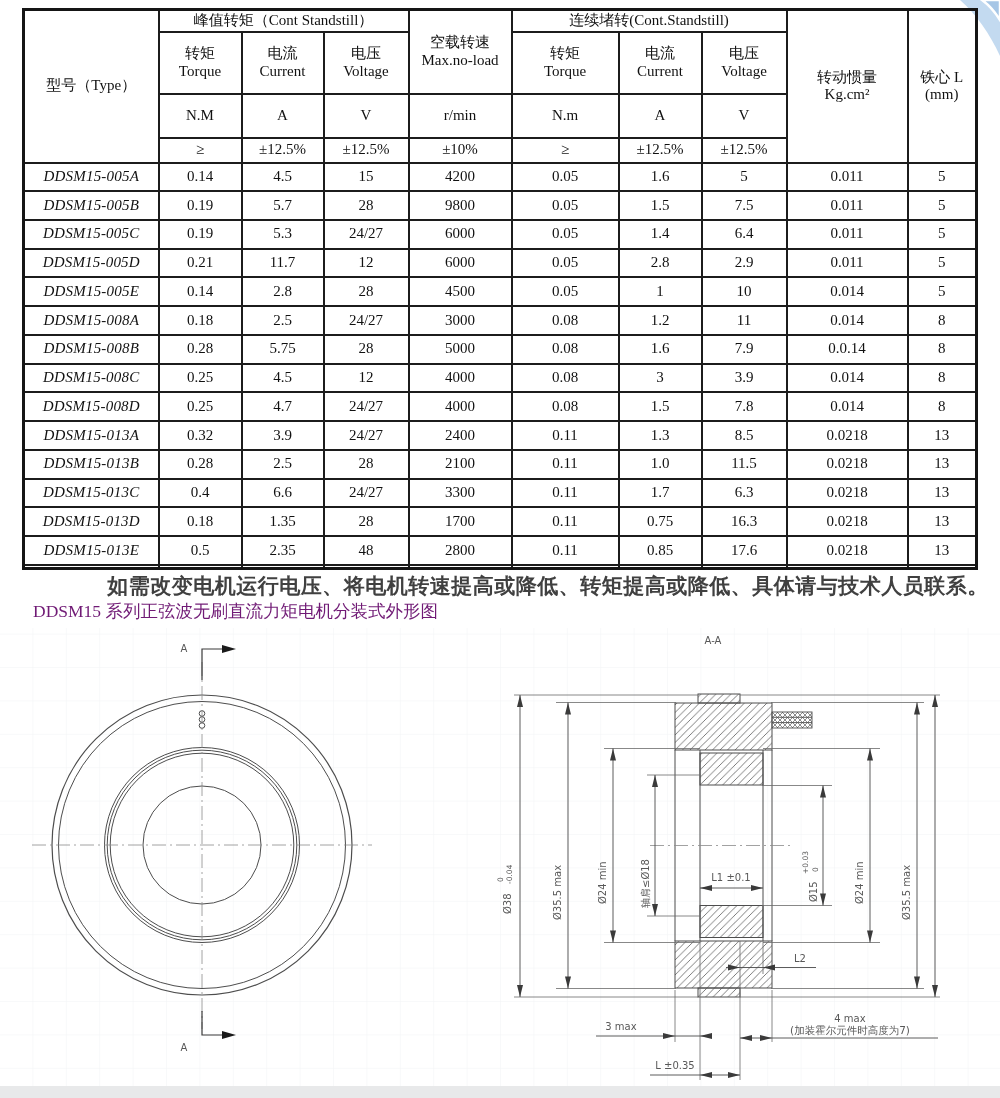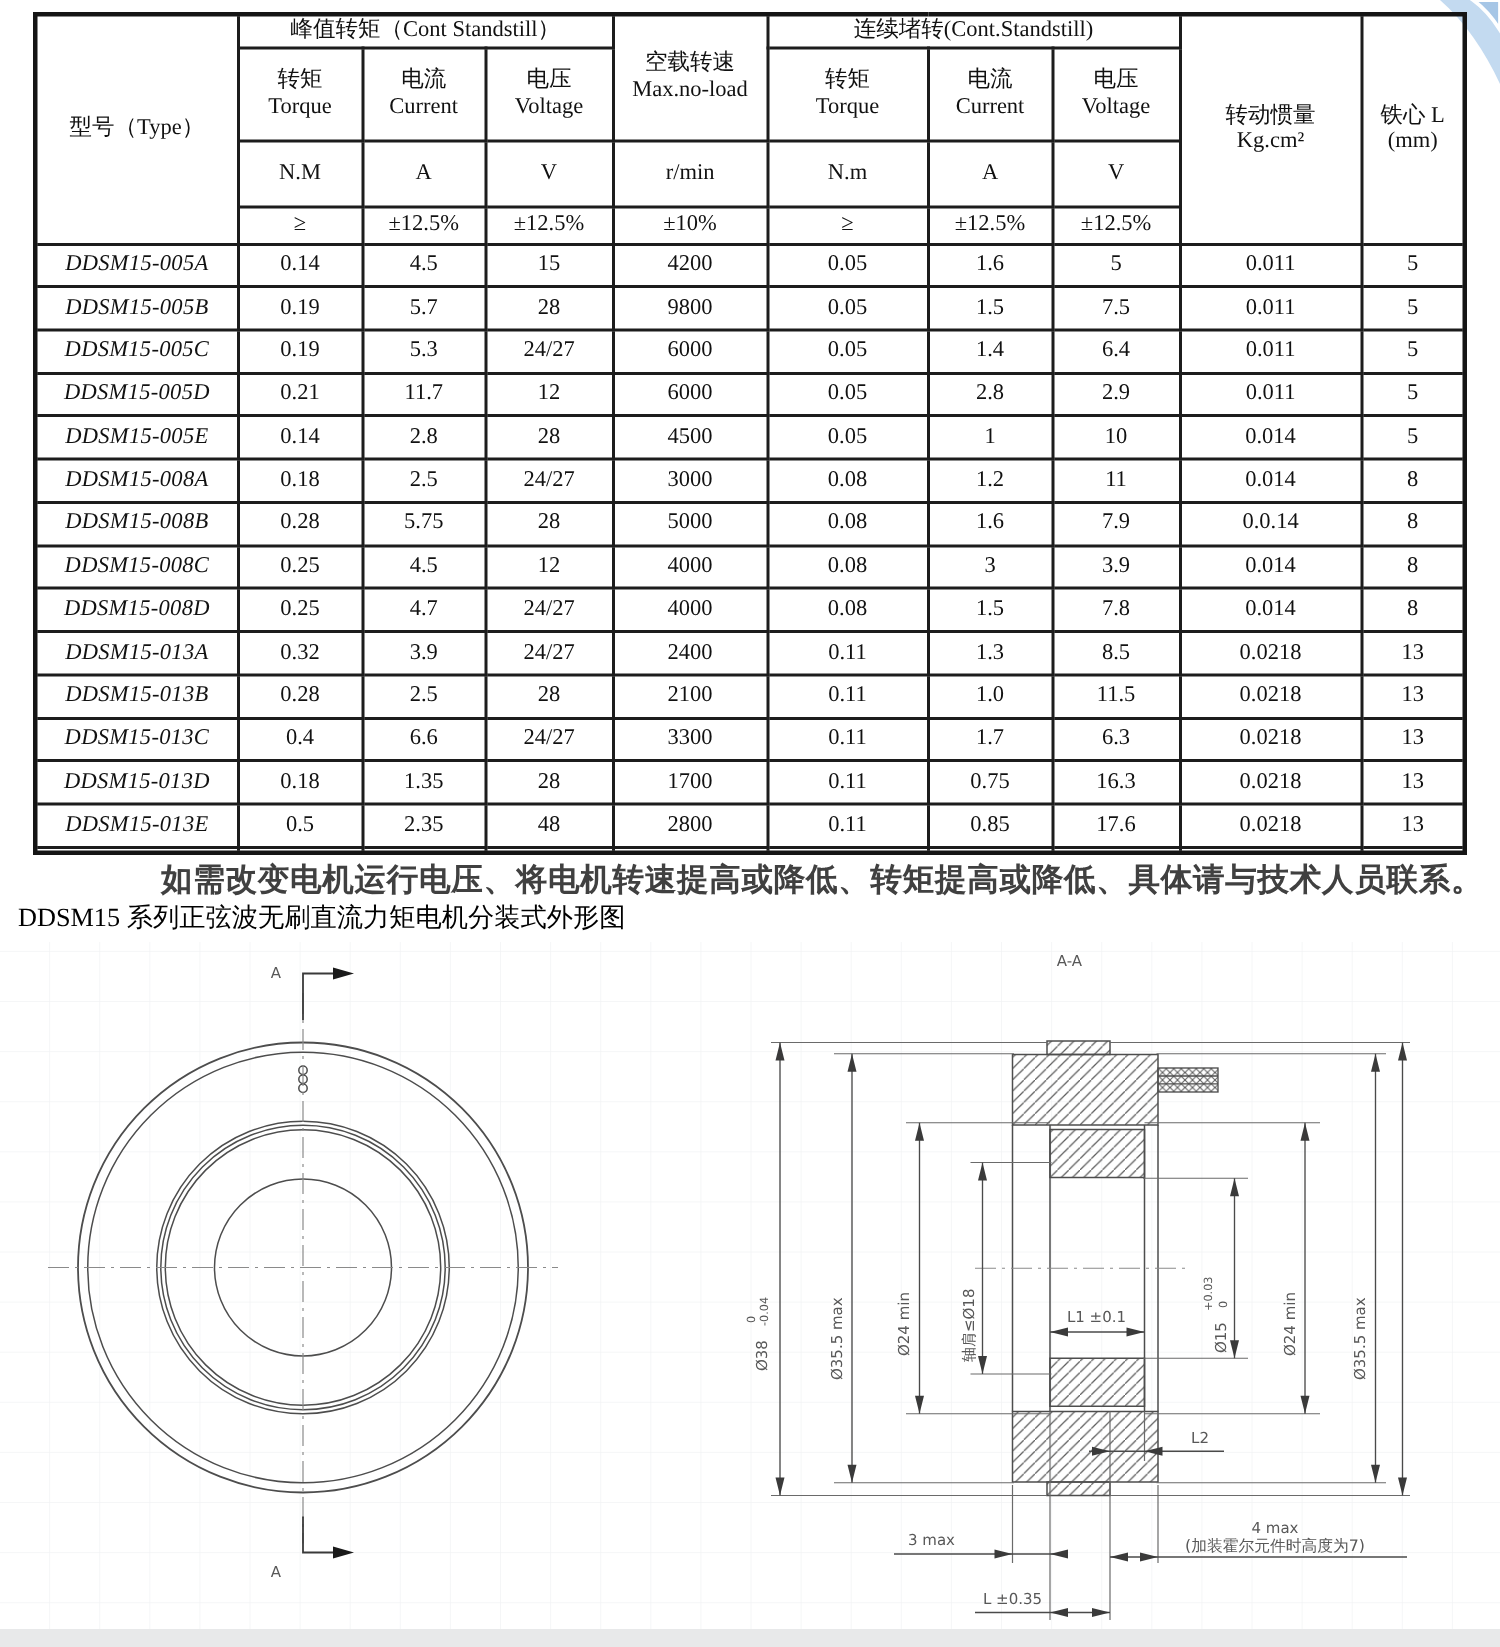--- a/index.html
+++ b/index.html
@@ -11,21 +11,21 @@
              border:3px solid #151515;}
   table.spec td{border:2px solid #1c1c1c;text-align:center;vertical-align:middle;
                 font-size:15px;line-height:1.18;padding:0;overflow:hidden;}
   td.tl{text-align:left;padding-left:12px;}
   td.typecell{text-align:left;padding-left:7px;font-size:15.5px;letter-spacing:.2px;font-style:italic;}
   .sub{display:block;}
   
   .notice{position:absolute;left:0;top:572px;width:1000px;text-align:center;
           font-family:"Liberation Sans","DejaVu Sans",sans-serif;
           font-weight:bold;font-size:21px;letter-spacing:.5px;color:#404040;white-space:nowrap;padding-left:48px;}
-  .drawtitle{position:absolute;left:12px;top:599px;font-size:17.5px;color:#000000;white-space:nowrap;}
+  .drawtitle{position:absolute;left:33px;top:599px;font-size:17.5px;color:#701a75;white-space:nowrap;}
   
   svg.draw{position:absolute;left:0;top:628px;}
   svg.corner{position:absolute;left:952px;top:0;}
   .bottombar{position:absolute;left:0;top:1086px;width:1000px;height:12px;background:#e8e9ea;}
   text{font-family:"DejaVu Sans","Liberation Sans",sans-serif;fill:#585858;}
 </style>
 </head>
 <body>
 
 <div class="page">

